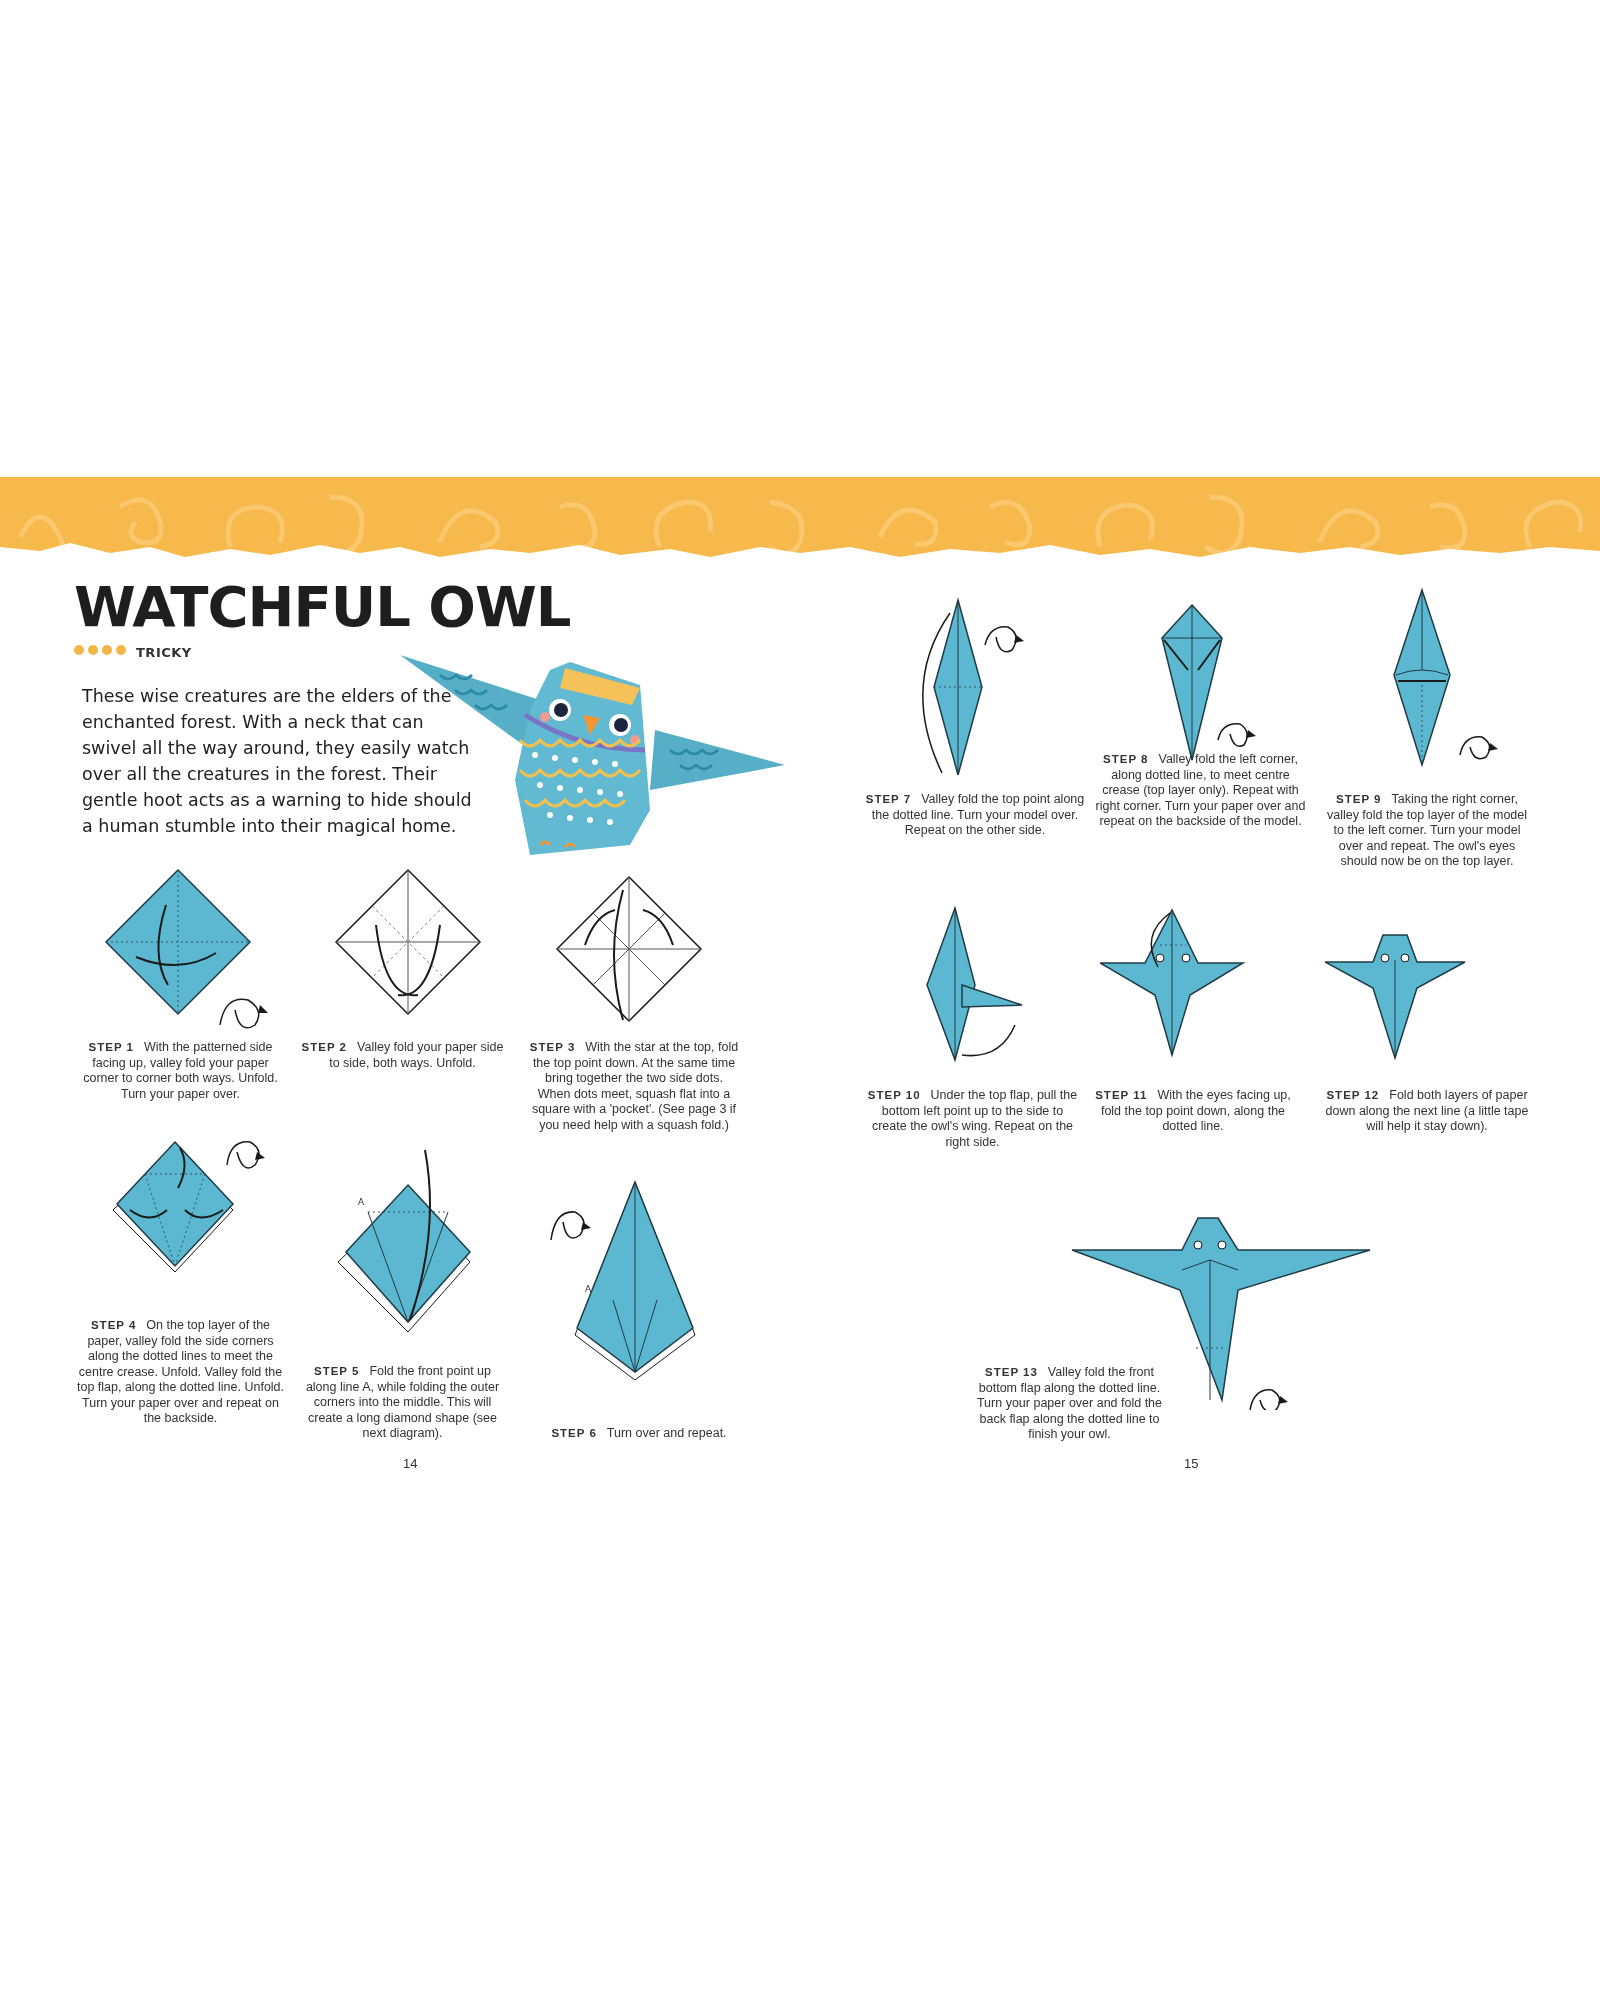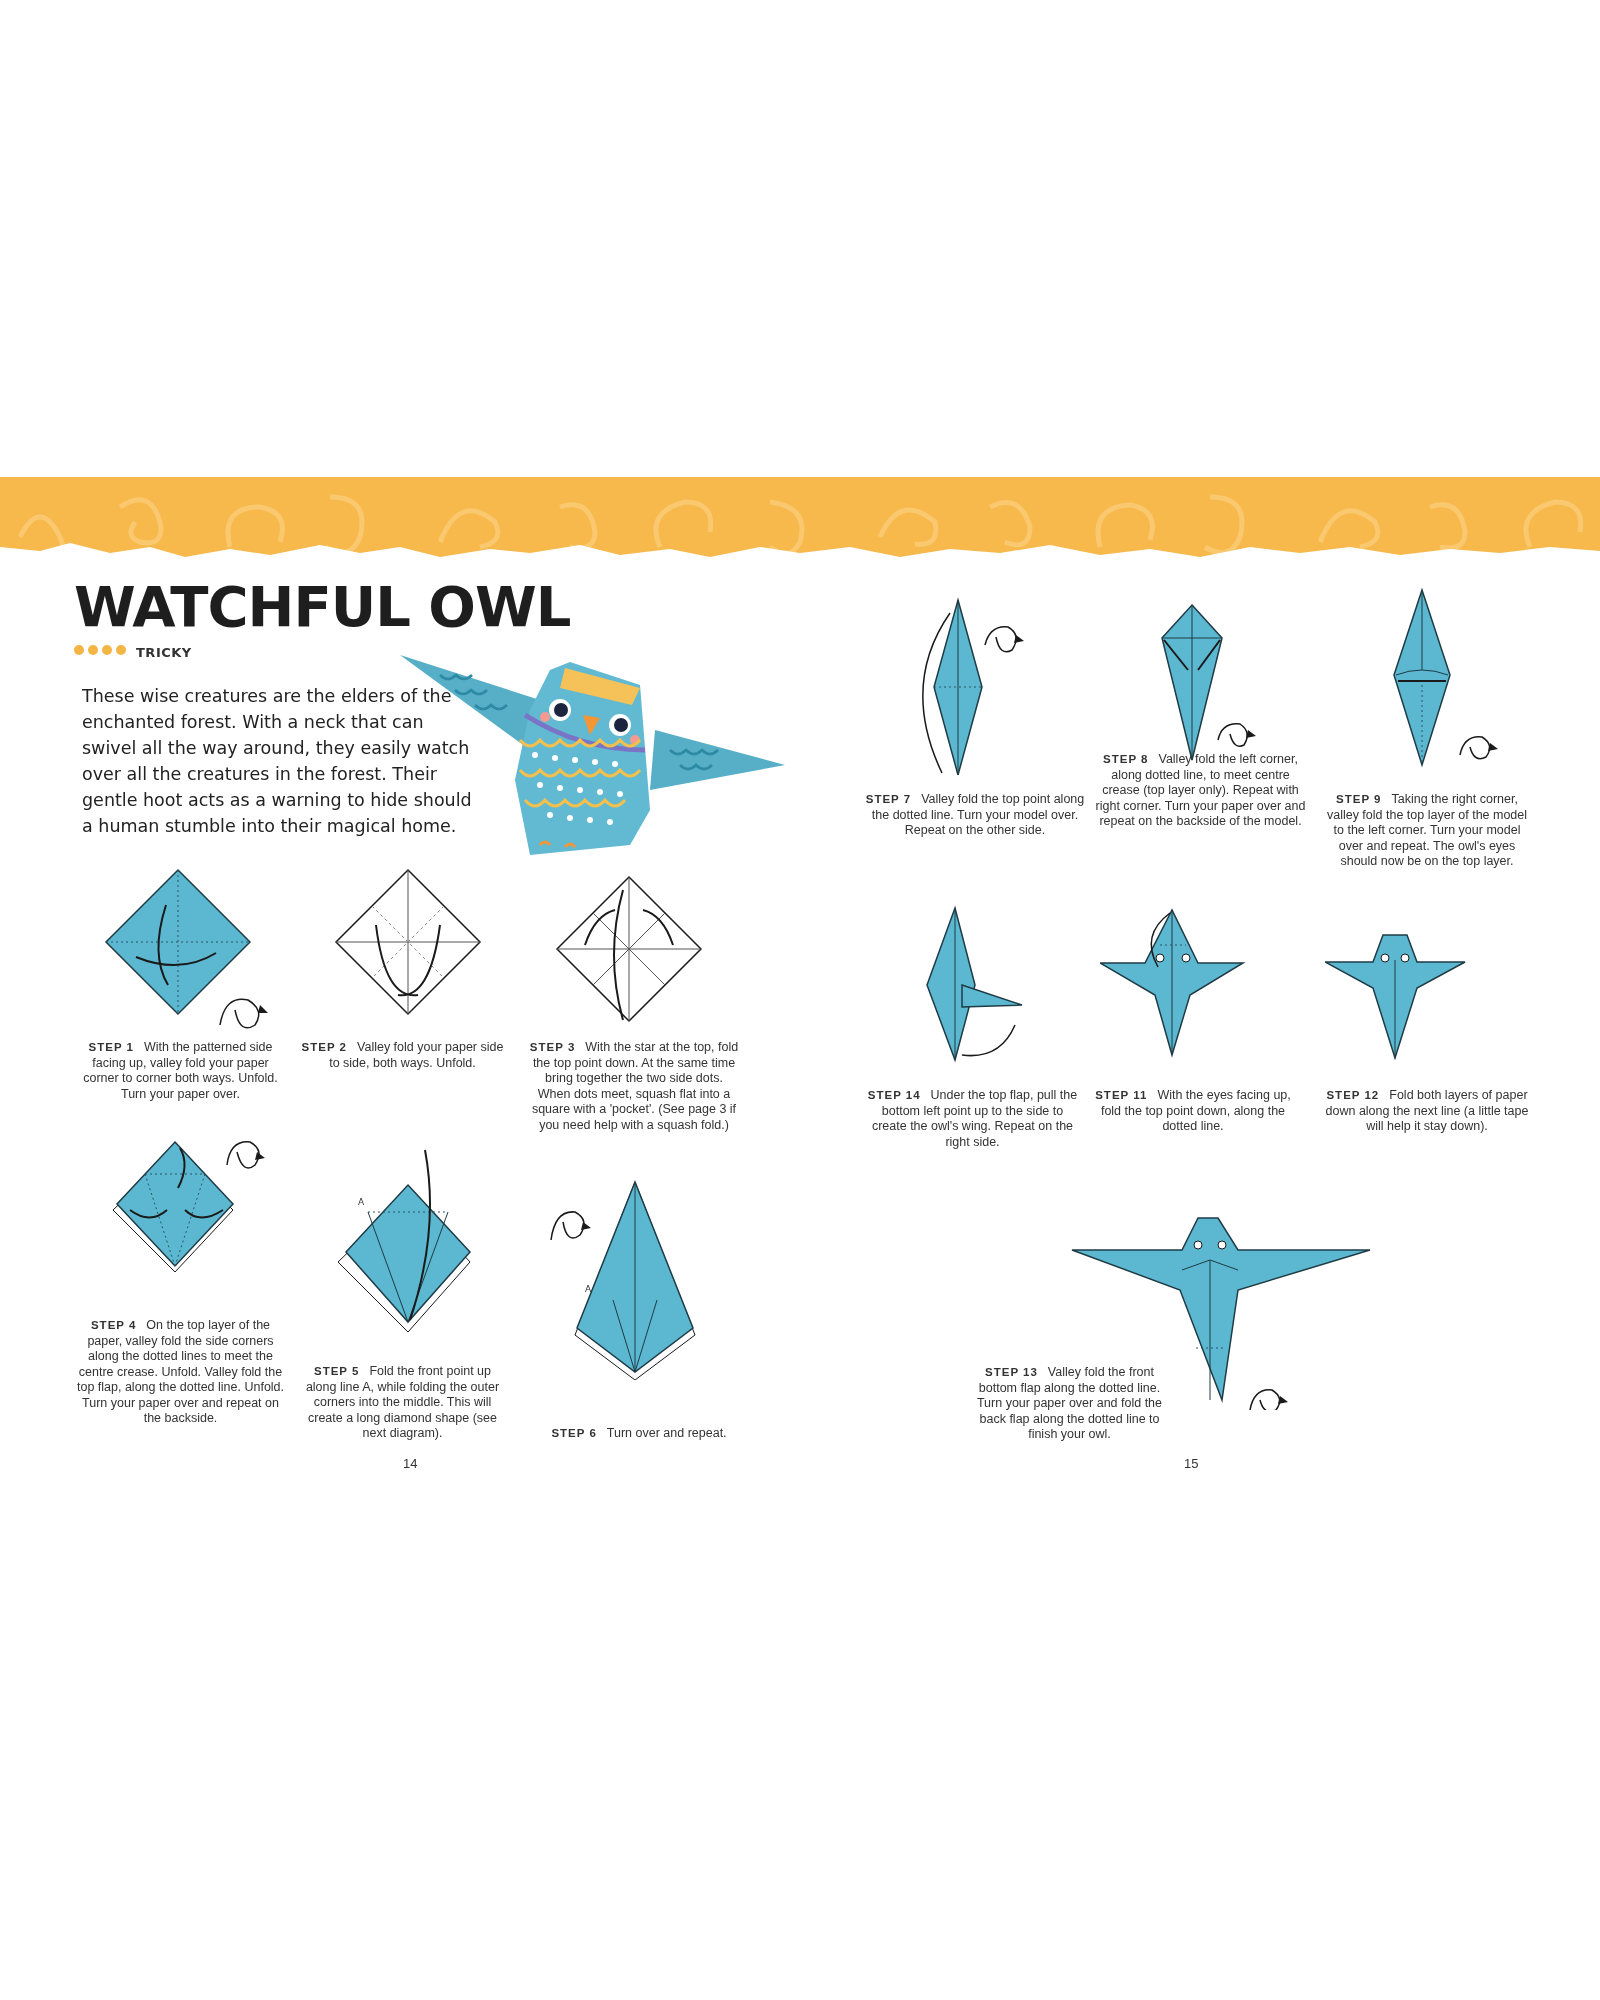--- a/index.html
+++ b/index.html
@@ -227,17 +227,17 @@
     <circle cx="152" cy="35" r="4" fill="#fff" stroke="#1a1a1a"></circle>
   <g>
       <path d="M180 200 Q184 178 202 180 Q215 188 206 200 Q194 206 190 190" stroke="#1a1a1a" stroke-width="1.5" fill="none"></path>
       <path d="M210 186 l8 6 l-10 2z" fill="#1a1a1a"></path>
     </g>
 </svg>
 
 <p class="step-text" style="left:865px;top:792px;width:220px"><span class="lbl">STEP 7</span><span>Valley fold the top point along the dotted line. Turn your model over. Repeat on the other side.</span></p>
 <p class="step-text" style="left:1093px;top:752px;width:215px"><span class="lbl">STEP 8</span><span>Valley fold the left corner, along dotted line, to meet centre crease (top layer only). Repeat with right corner. Turn your paper over and repeat on the backside of the model.</span></p>
 <p class="step-text" style="left:1322px;top:792px;width:210px"><span class="lbl">STEP 9</span><span>Taking the right corner, valley fold the top layer of the model to the left corner. Turn your model over and repeat. The owl's eyes should now be on the top layer.</span></p>
-<p class="step-text" style="left:865px;top:1088px;width:215px"><span class="lbl">STEP 14</span><span>Under the top flap, pull the bottom left point up to the side to create the owl's wing. Repeat on the right side.</span></p>
+<p class="step-text" style="left:865px;top:1088px;width:215px"><span class="lbl">STEP 10</span><span>Under the top flap, pull the bottom left point up to the side to create the owl's wing. Repeat on the right side.</span></p>
 <p class="step-text" style="left:1093px;top:1088px;width:200px"><span class="lbl">STEP 11</span><span>With the eyes facing up, fold the top point down, along the dotted line.</span></p>
 <p class="step-text" style="left:1322px;top:1088px;width:210px"><span class="lbl">STEP 12</span><span>Fold both layers of paper down along the next line (a little tape will help it stay down).</span></p>
 <p class="step-text" style="left:967px;top:1365px;width:205px"><span class="lbl">STEP 13</span><span>Valley fold the front bottom flap along the dotted line. Turn your paper over and fold the back flap along the dotted line to finish your owl.</span></p>
 <div class="page-num" style="left:1184px;top:1456px">15</div>
 
 </body></html>

